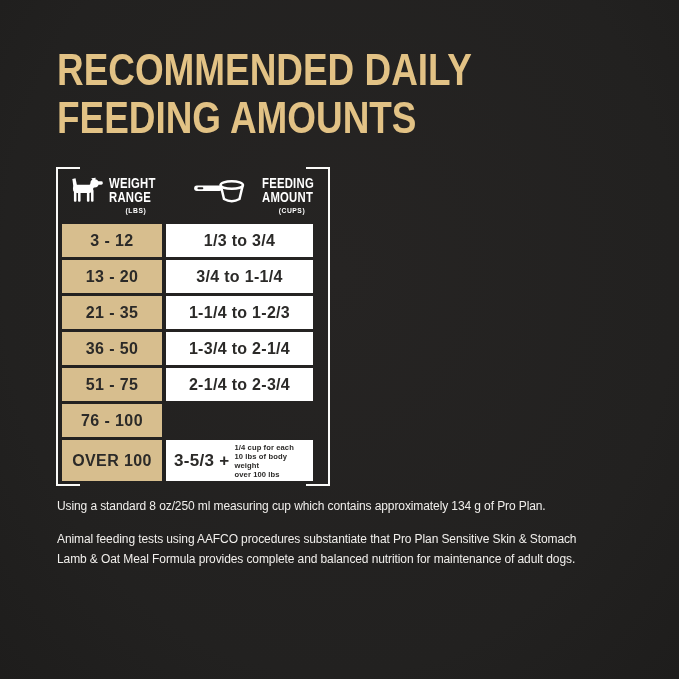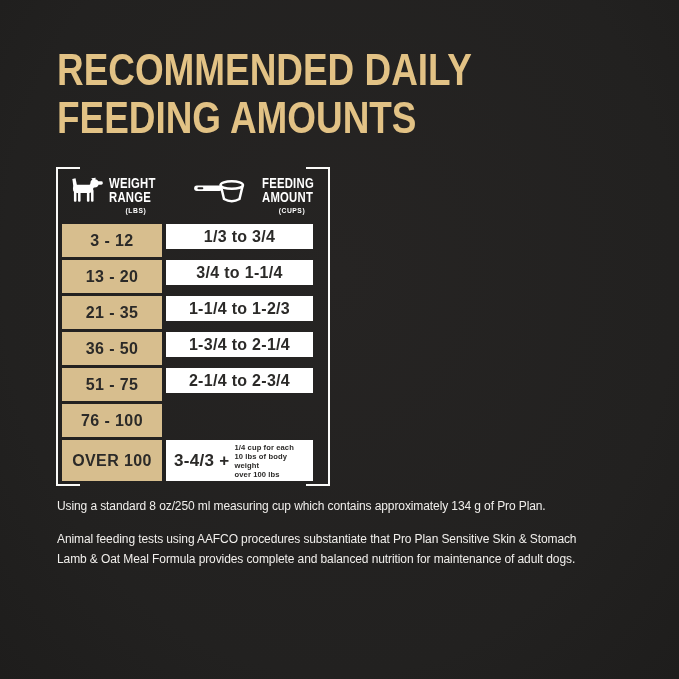--- a/index.html
+++ b/index.html
@@ -31,21 +31,21 @@
   .icon{display:block;flex:0 0 auto;}
   .hlab{display:block;margin-left:5px;margin-top:2px;color:#ffffff;}
   .hl{display:block;font-weight:bold;font-size:14.5px;line-height:13.5px;transform:scaleX(0.78);transform-origin:left center;white-space:nowrap;letter-spacing:0.3px;}
   .hsub{display:block;font-weight:bold;font-size:7.5px;letter-spacing:0.6px;text-align:center;margin-top:2px;transform:scaleX(0.9);transform-origin:left center;}
 
   
   .rows{position:absolute;top:57px;left:6px;}
   .row{display:flex;margin-bottom:3px;}
   .wcell{width:100px;height:33px;background:#d7be8e;display:flex;align-items:center;justify-content:center;
     color:#2b2a28;font-weight:bold;font-size:16px;letter-spacing:0.4px;}
-  .acell{width:147px;height:25px;background:#ffffff;margin-left:4px;display:flex;align-items:center;justify-content:center;
+  .acell{width:147px;height:33px;background:#ffffff;margin-left:4px;display:flex;align-items:center;justify-content:center;
     color:#2b2a28;font-weight:bold;font-size:16px;letter-spacing:0.3px;}
   .row-last .wcell,.row-last .acell{height:41px;}
   .acell-split{justify-content:flex-start;padding-left:8px;width:139px;}
   .acell-split .amt{font-size:17px;flex:0 0 auto;}
   .note{display:block;margin-left:5px;font-size:7.6px;line-height:9px;font-weight:bold;letter-spacing:0.1px;text-align:left;}
   .note span{display:block;}
 
   
   .footnotes{position:absolute;left:57px;top:499px;color:#f1efec;font-size:12px;}
   .footnotes p{margin:0;white-space:nowrap;letter-spacing:-0.1px;}
@@ -133,21 +133,21 @@
       <div class="row">
         <div class="wcell">51 - 75</div>
         <div class="acell">2-1/4 to 2-3/4</div>
       </div>
       <div class="row">
         <div class="wcell">76 - 100</div>
       </div>
       <div class="row row-last">
         <div class="wcell">OVER 100</div>
         <div class="acell acell-split">
-          <span class="amt">3-4/3 +</span>
+          <span class="amt">3-5/3 +</span>
           <span class="note">
             <span>1/4 cup for each</span>
             <span>10 lbs of body weight</span>
             <span>over 100 lbs</span>
           </span>
         </div>
       </div>
     </div>
   </div>
 

